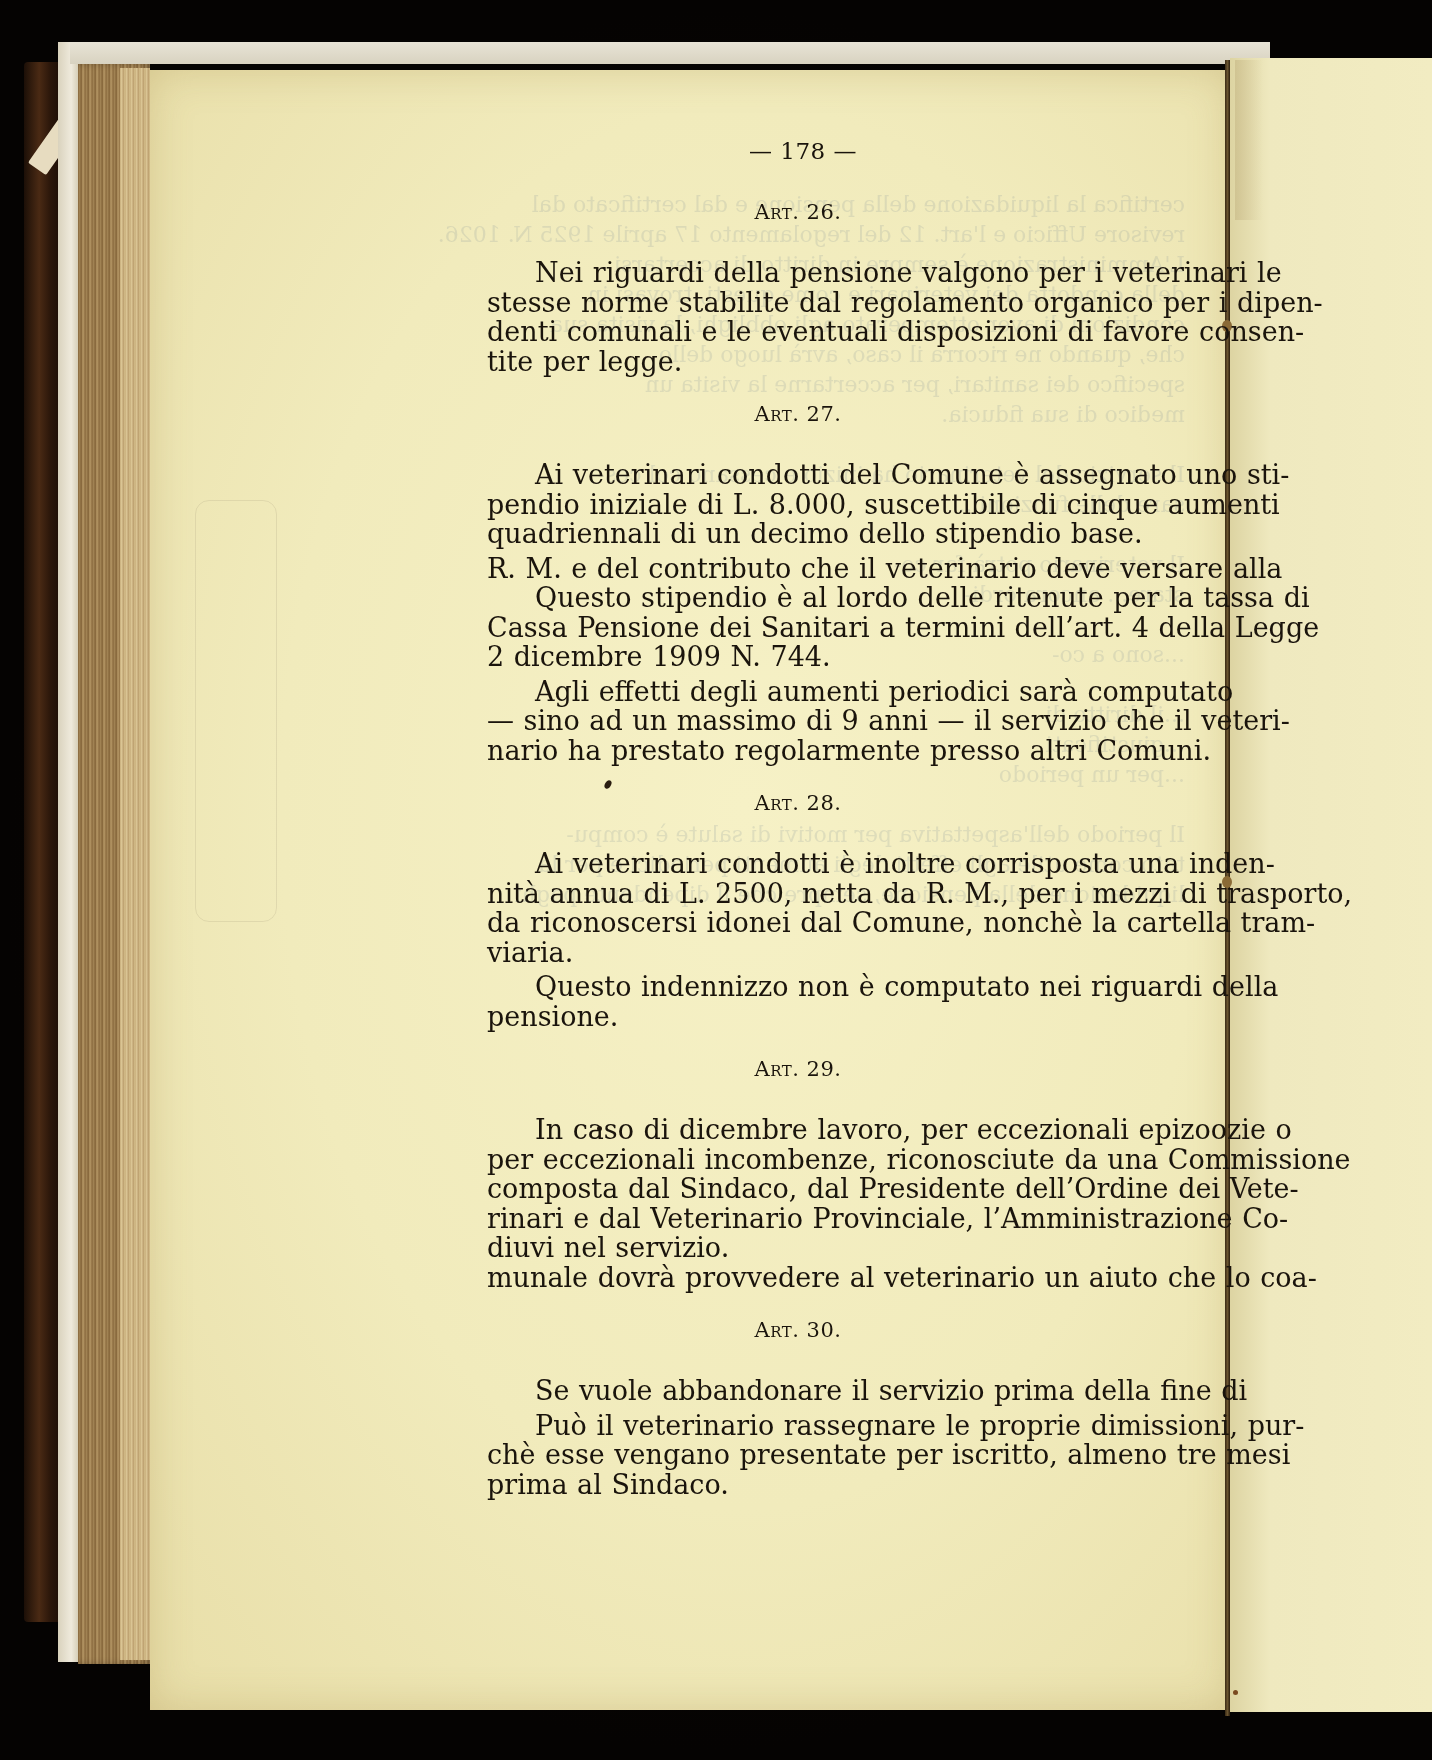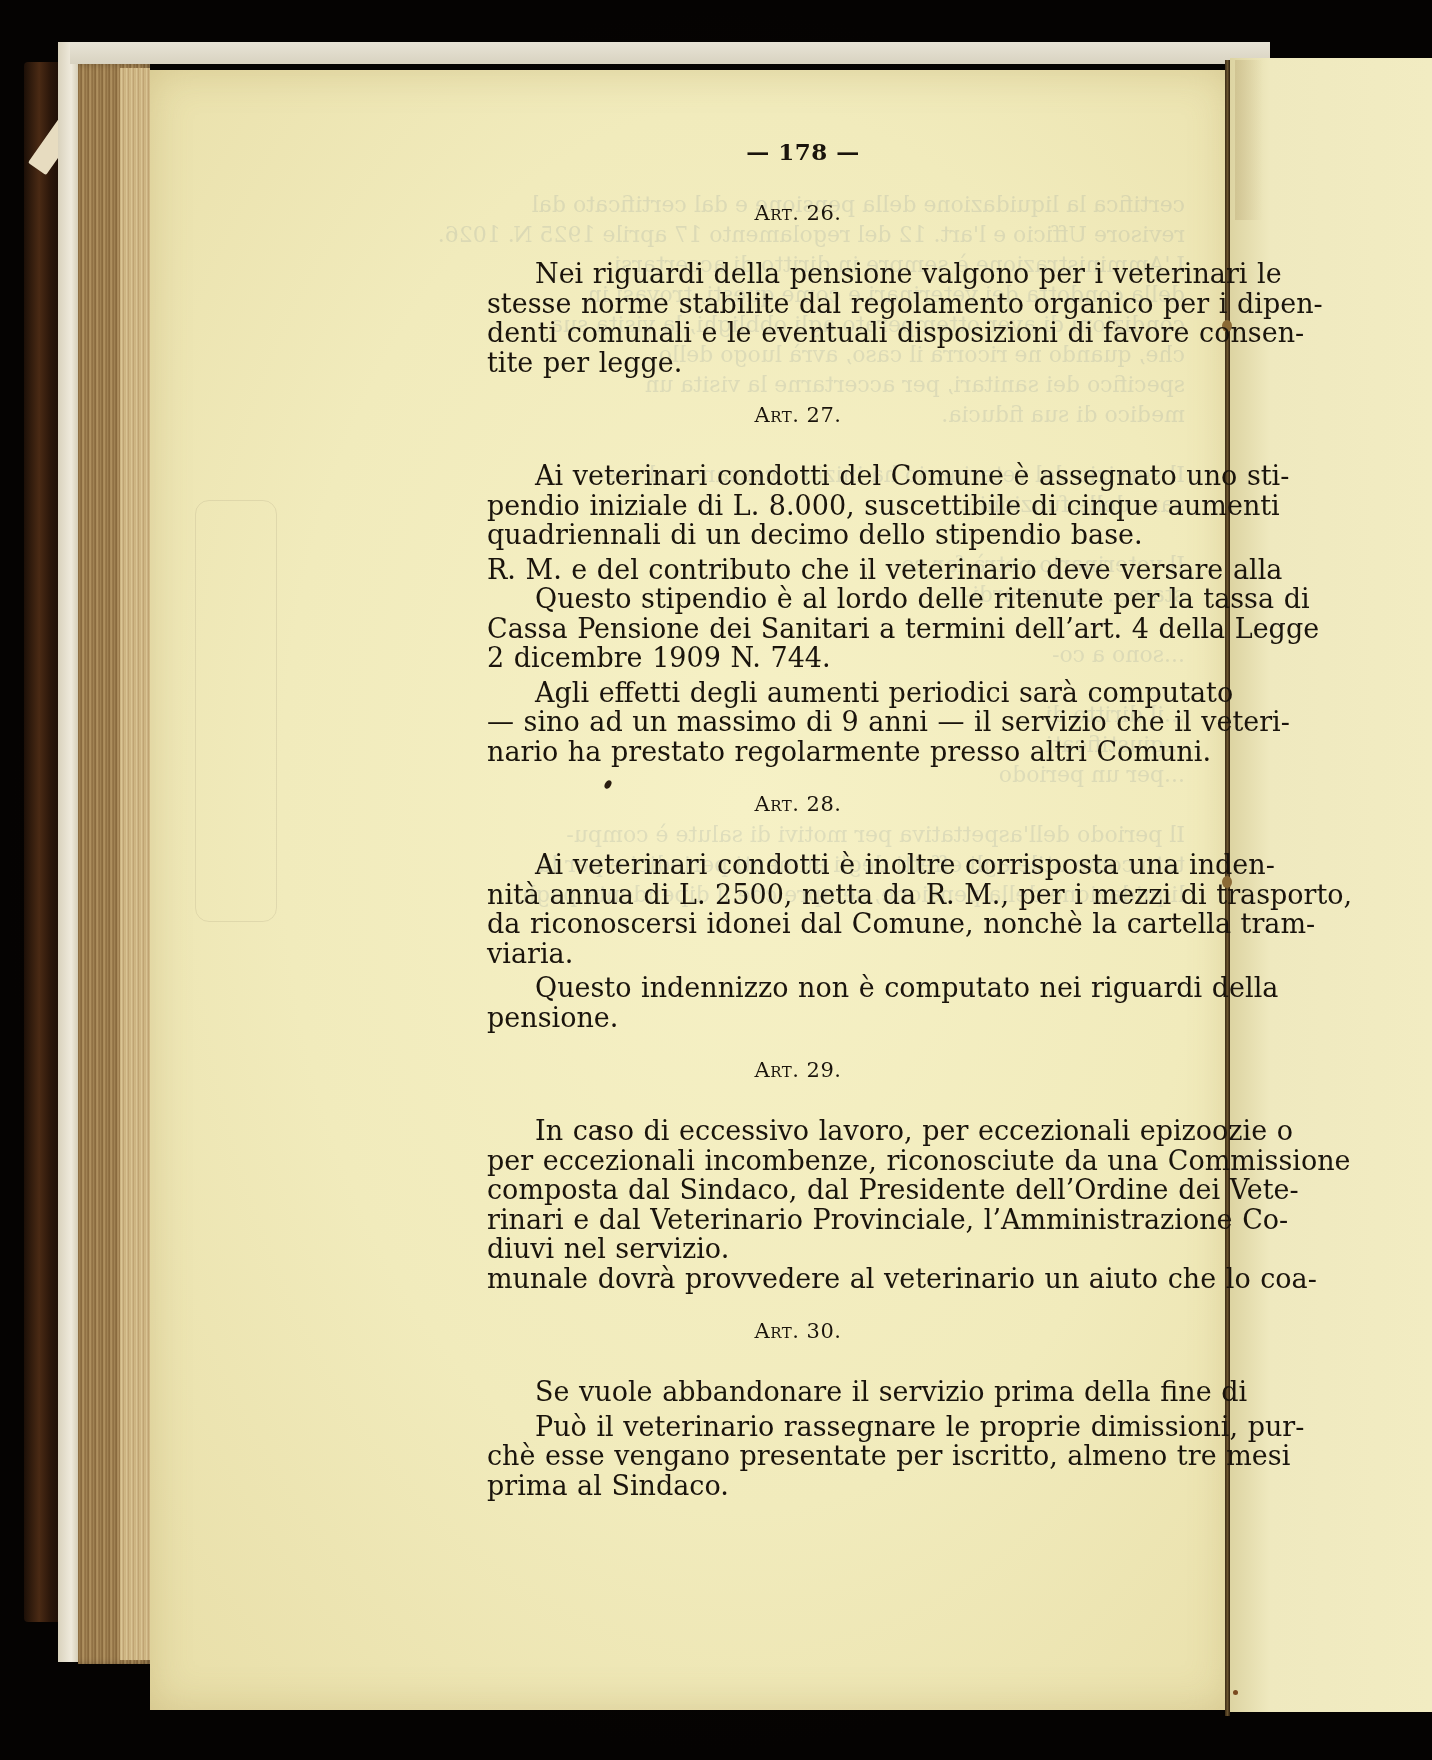--- a/index.html
+++ b/index.html
@@ -115,21 +115,21 @@
   
   .content {
     position: absolute;
     left: 487px; top: 138px;
     width: 622px;
     color: #1a140c;
     font-family: "DejaVu Serif", "Liberation Serif", serif;
   }
   .folio {
     text-align: center;
-    font-weight: bold;
+    font-weight: normal;
     font-size: 23px;
     margin: 0 0 36px 10px;
     letter-spacing: 0.5px;
   }
   .article {
     margin: 0;
   }
   .art-heading {
     text-align: center;
     font-size: 21px;
@@ -275,21 +275,21 @@
       <span class="line last">pensione.</span>
     </p>
   </section>
 
   <section class="article art-29">
     <div class="art-heading">
       <span class="sc">Art.</span>
       <span>29.</span>
     </div>
     <p class="para">
-      <span class="line first">In caso di eccessivo lavoro, per eccezionali epizoozie o</span>
+      <span class="line first">In caso di dicembre lavoro, per eccezionali epizoozie o</span>
       <span class="line">per eccezionali incombenze, riconosciute da una Commissione</span>
       <span class="line">composta dal Sindaco, dal Presidente dell’Ordine dei Vete-</span>
       <span class="line">rinari e dal Veterinario Provinciale, l’Amministrazione Co-</span>
       <span class="line last">diuvi nel servizio.</span>
       <span class="line">munale dovrà provvedere al veterinario un aiuto che lo coa-</span>
     </p>
   </section>
 
   <section class="article art-30">
     <div class="art-heading">

